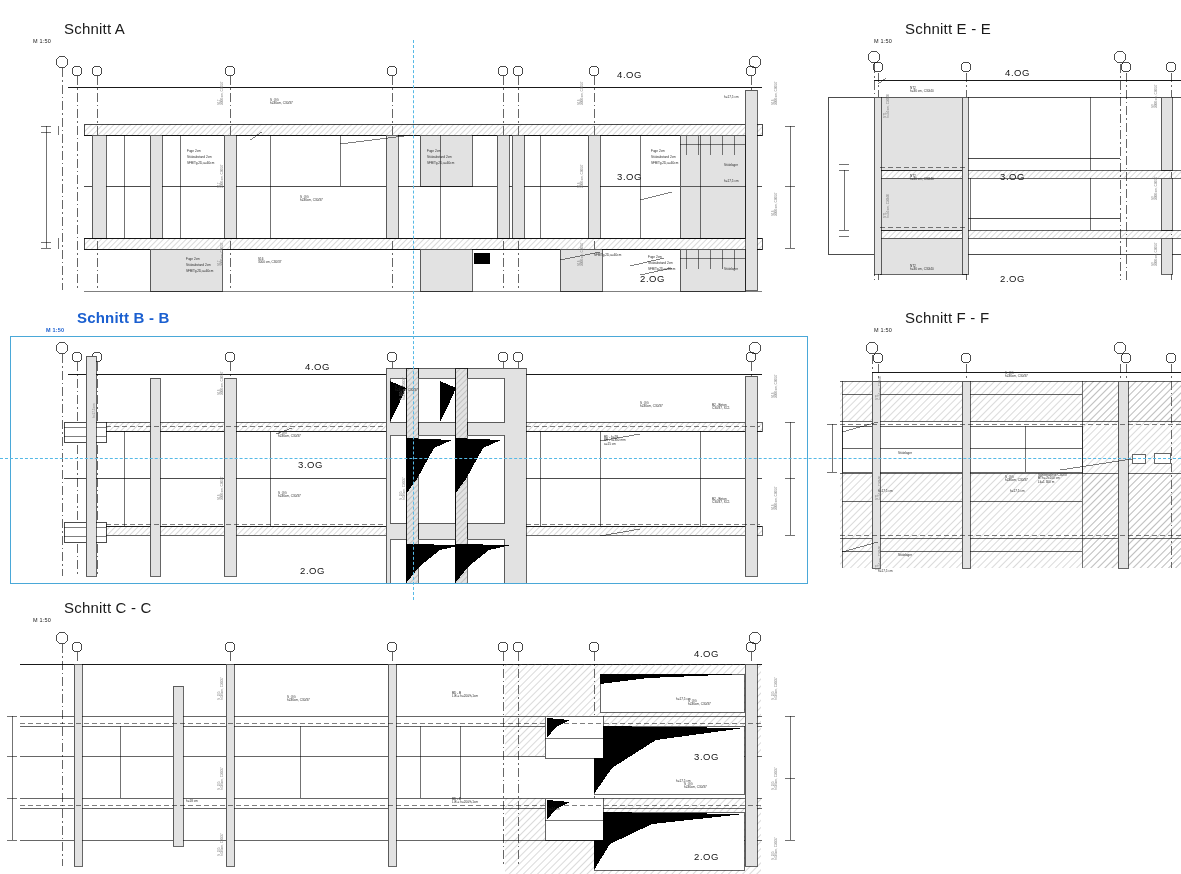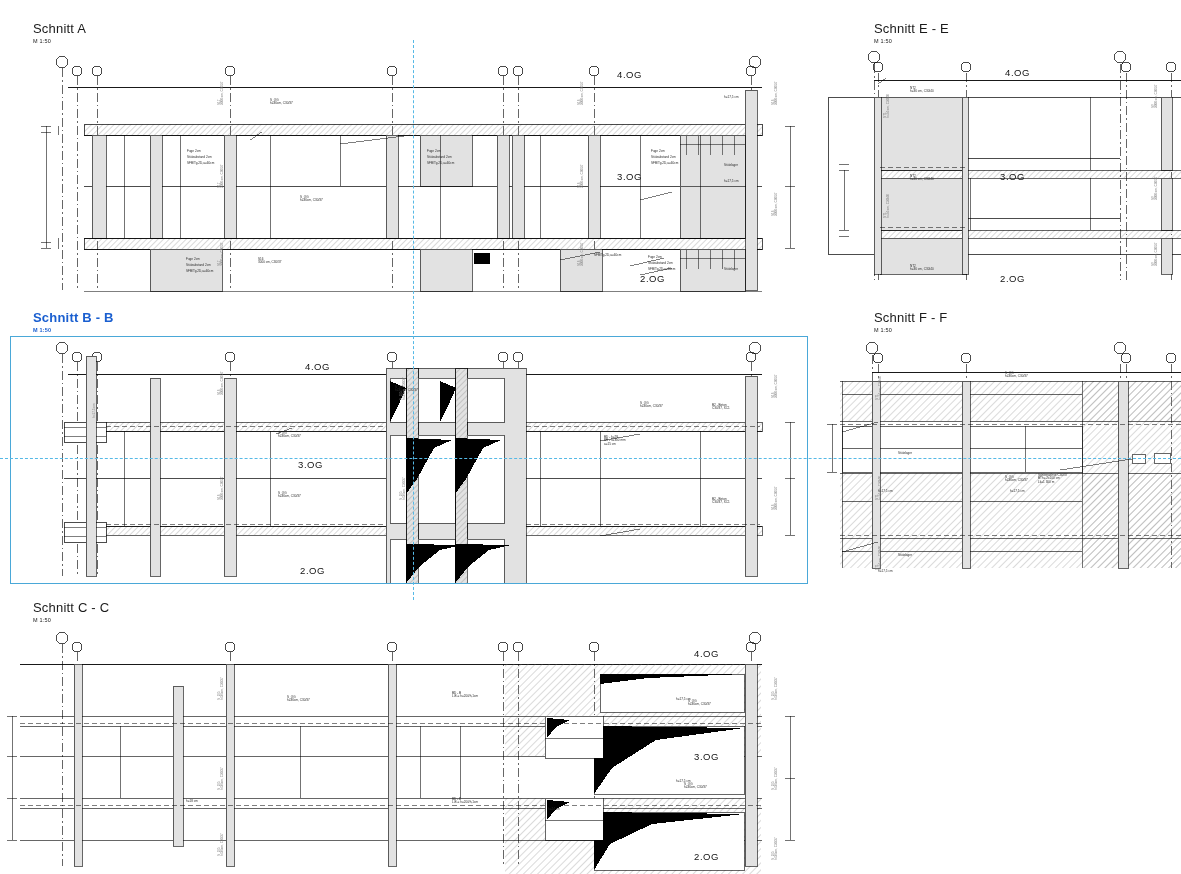--- a/index.html
+++ b/index.html
@@ -7,22 +7,22 @@
   body{
     width:1181px;height:874px;background:#ffffff;overflow:hidden;
     font-family:"Liberation Sans","DejaVu Sans",sans-serif;
     color:#000;position:relative;
   }
   #sheet{position:absolute;left:0;top:0;width:1181px;height:874px;}
 
   
   .view{position:absolute;}
   .view-title{
-    font-size:13px;line-height:14px;letter-spacing:.2px;color:#1a1a1a;
-    white-space:nowrap;font-weight:400;
+    font-size:15px;line-height:14px;letter-spacing:.2px;color:#1a1a1a;
+    white-space:nowrap;font-weight:400;margin-left:31px;
   }
   .view-title.sel{color:#1a5fd0;font-weight:700;}
   .view-scale{font-size:5.5px;line-height:6px;color:#1a1a1a;margin-top:2px;letter-spacing:.2px;}
   .view-scale.sel{color:#1a5fd0;font-weight:700;}
   .canvas{position:absolute;}
   .canvas svg{display:block;overflow:visible;}
 
   
   #selbox{
     position:absolute;border:1px solid #4aa8d8;box-sizing:border-box;
@@ -303,21 +303,21 @@
 h=24 cm, C30/40</div>
   <div class="note v g" style="left:884px;top:218px;">NT1
 h=24 cm, C30/40</div>
   <div class="note v g" style="left:1152px;top:108px;">S9
 3000 cm, C30/37</div>
   <div class="note v g" style="left:1152px;top:200px;">S9
 3000 cm, C30/37</div>
   <div class="note v g" style="left:1152px;top:266px;">S9
 3000 cm, C30/37</div>
 
-  <div class="view" style="left:33px;top:311px;">
+  <div class="view" style="left:46px;top:311px;">
     <div class="view-title sel">Schnitt B - B</div>
     <div class="view-scale sel">M 1:50</div>
   </div>
   <div class="canvas" style="left:0px;top:336px;">
     <svg width="820" height="248" viewBox="0 0 820 248">
       <defs>
         <pattern id="hBB" width="4" height="4" patternUnits="userSpaceOnUse" patternTransform="rotate(45)">
           <line x1="0" y1="0" x2="0" y2="4" stroke="#666" stroke-width="0.5"></line>
         </pattern>
       </defs>

